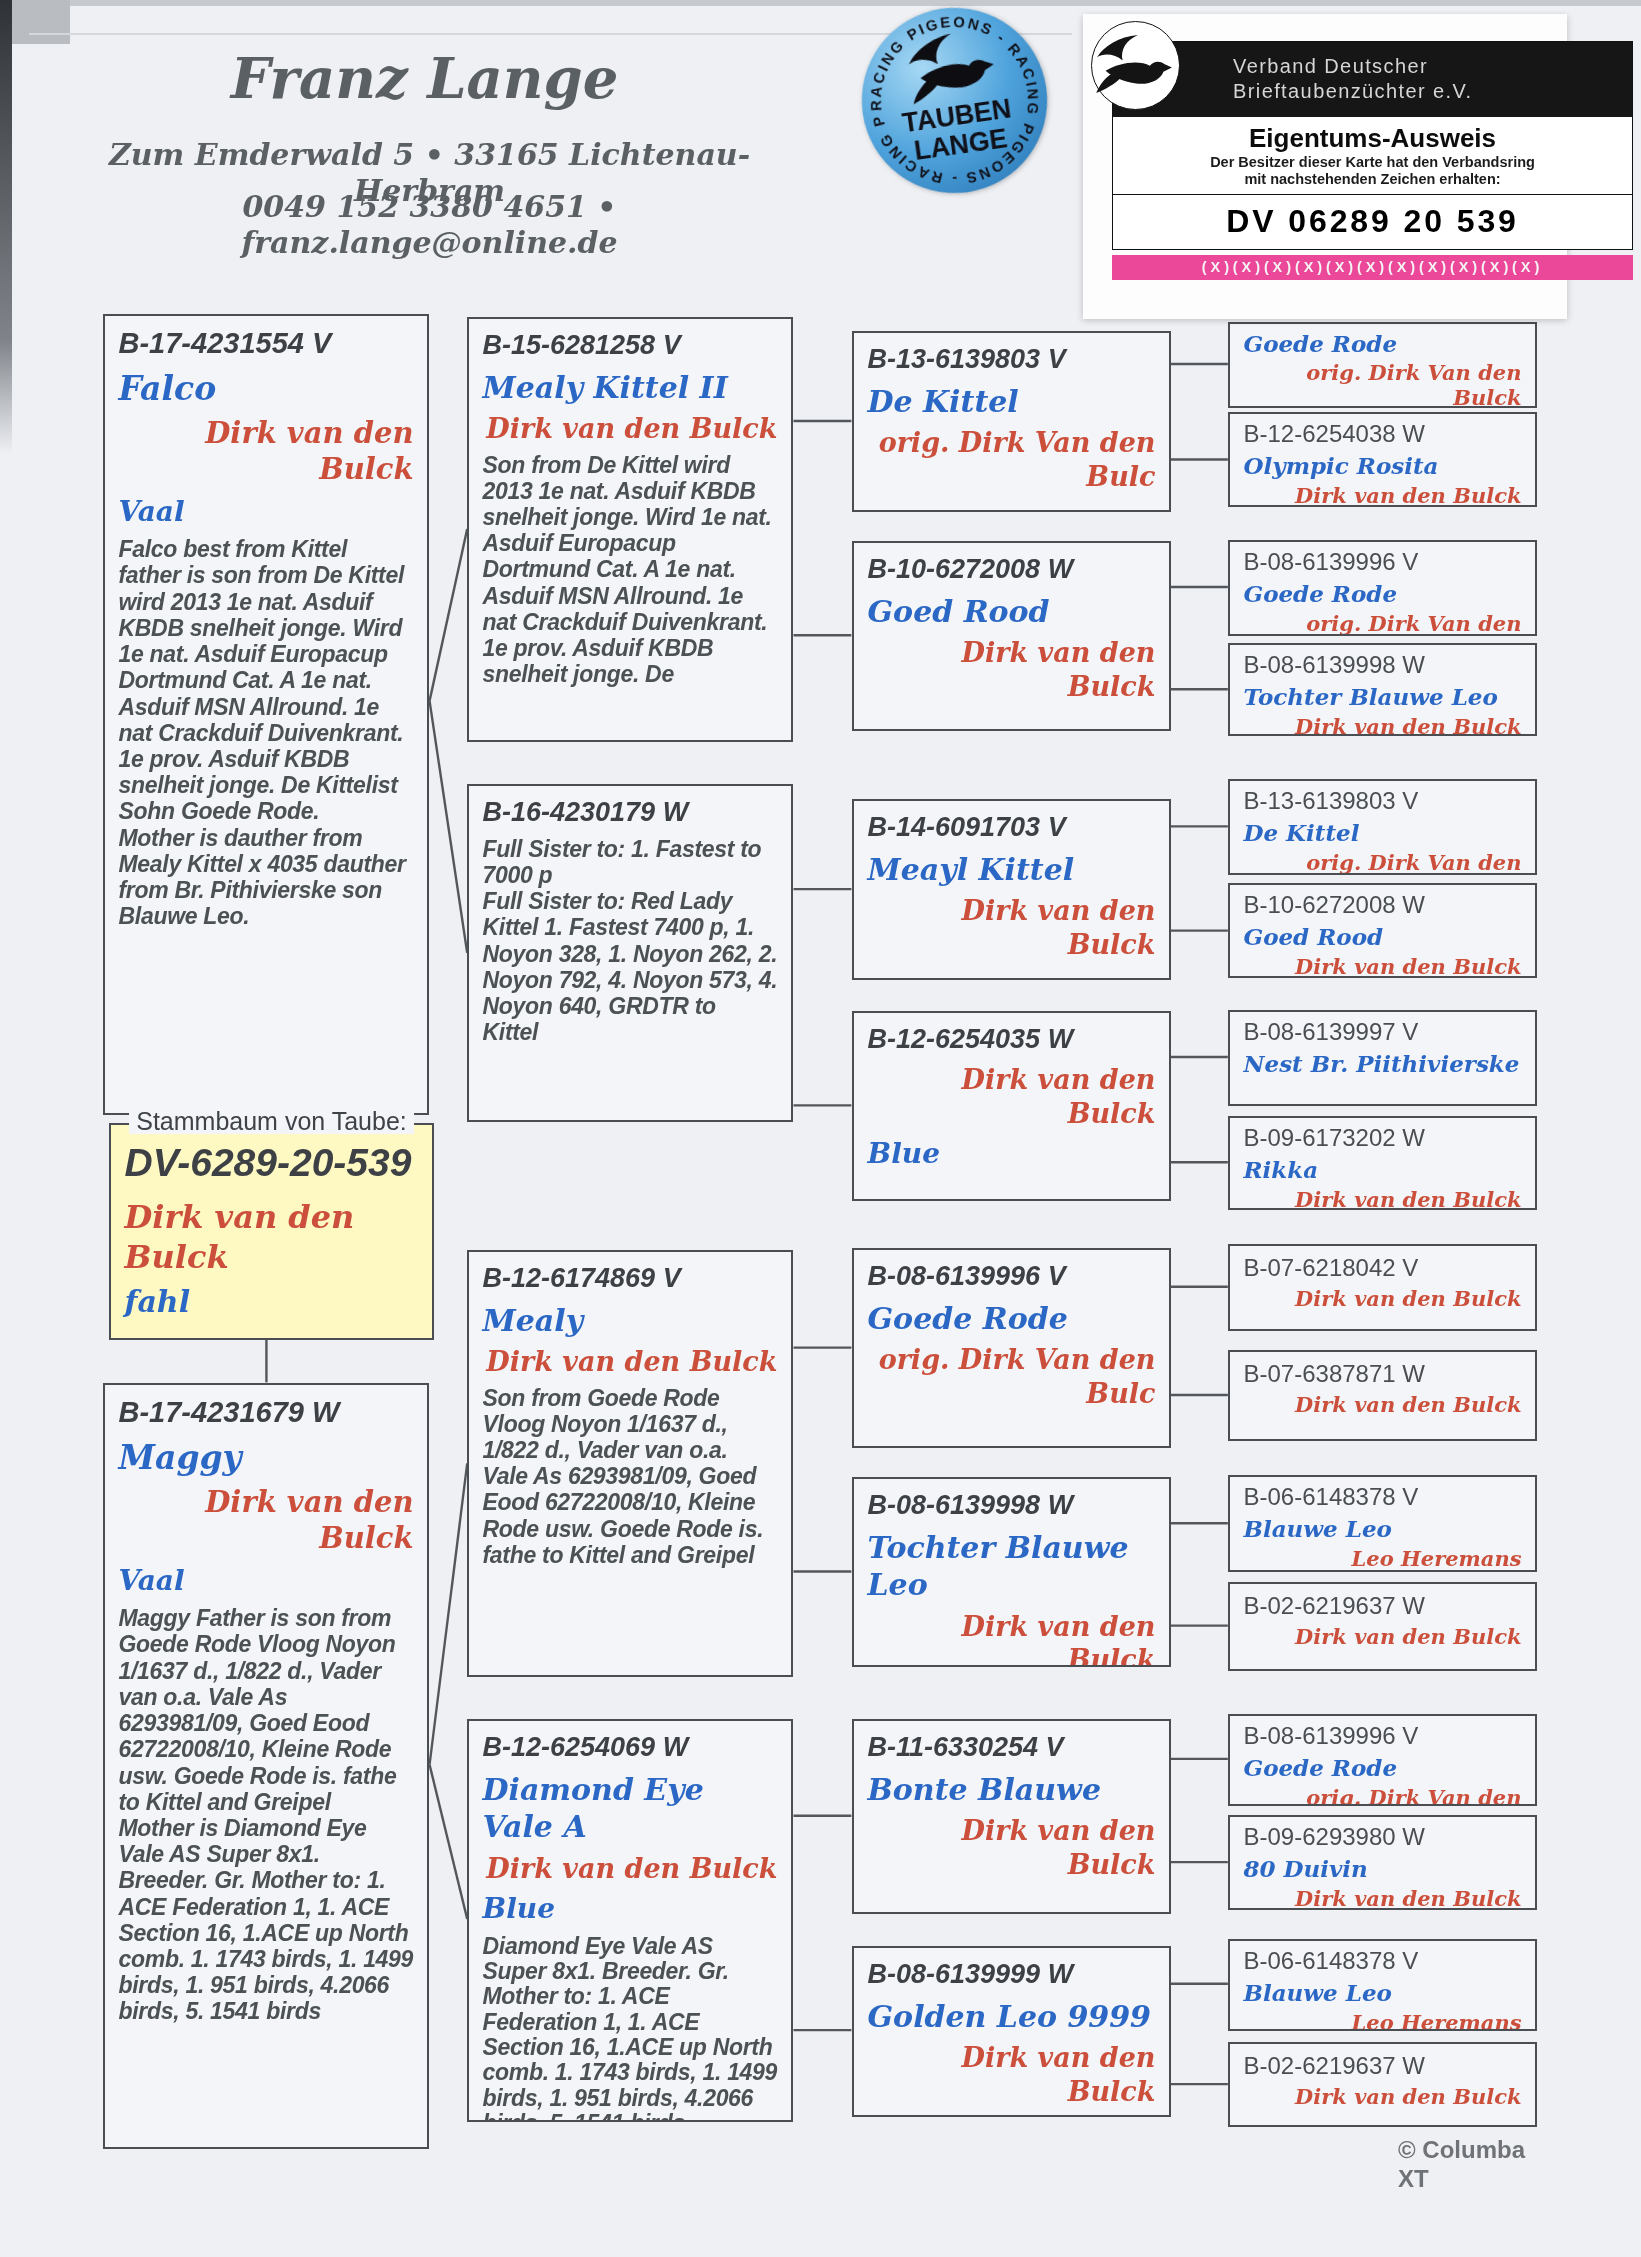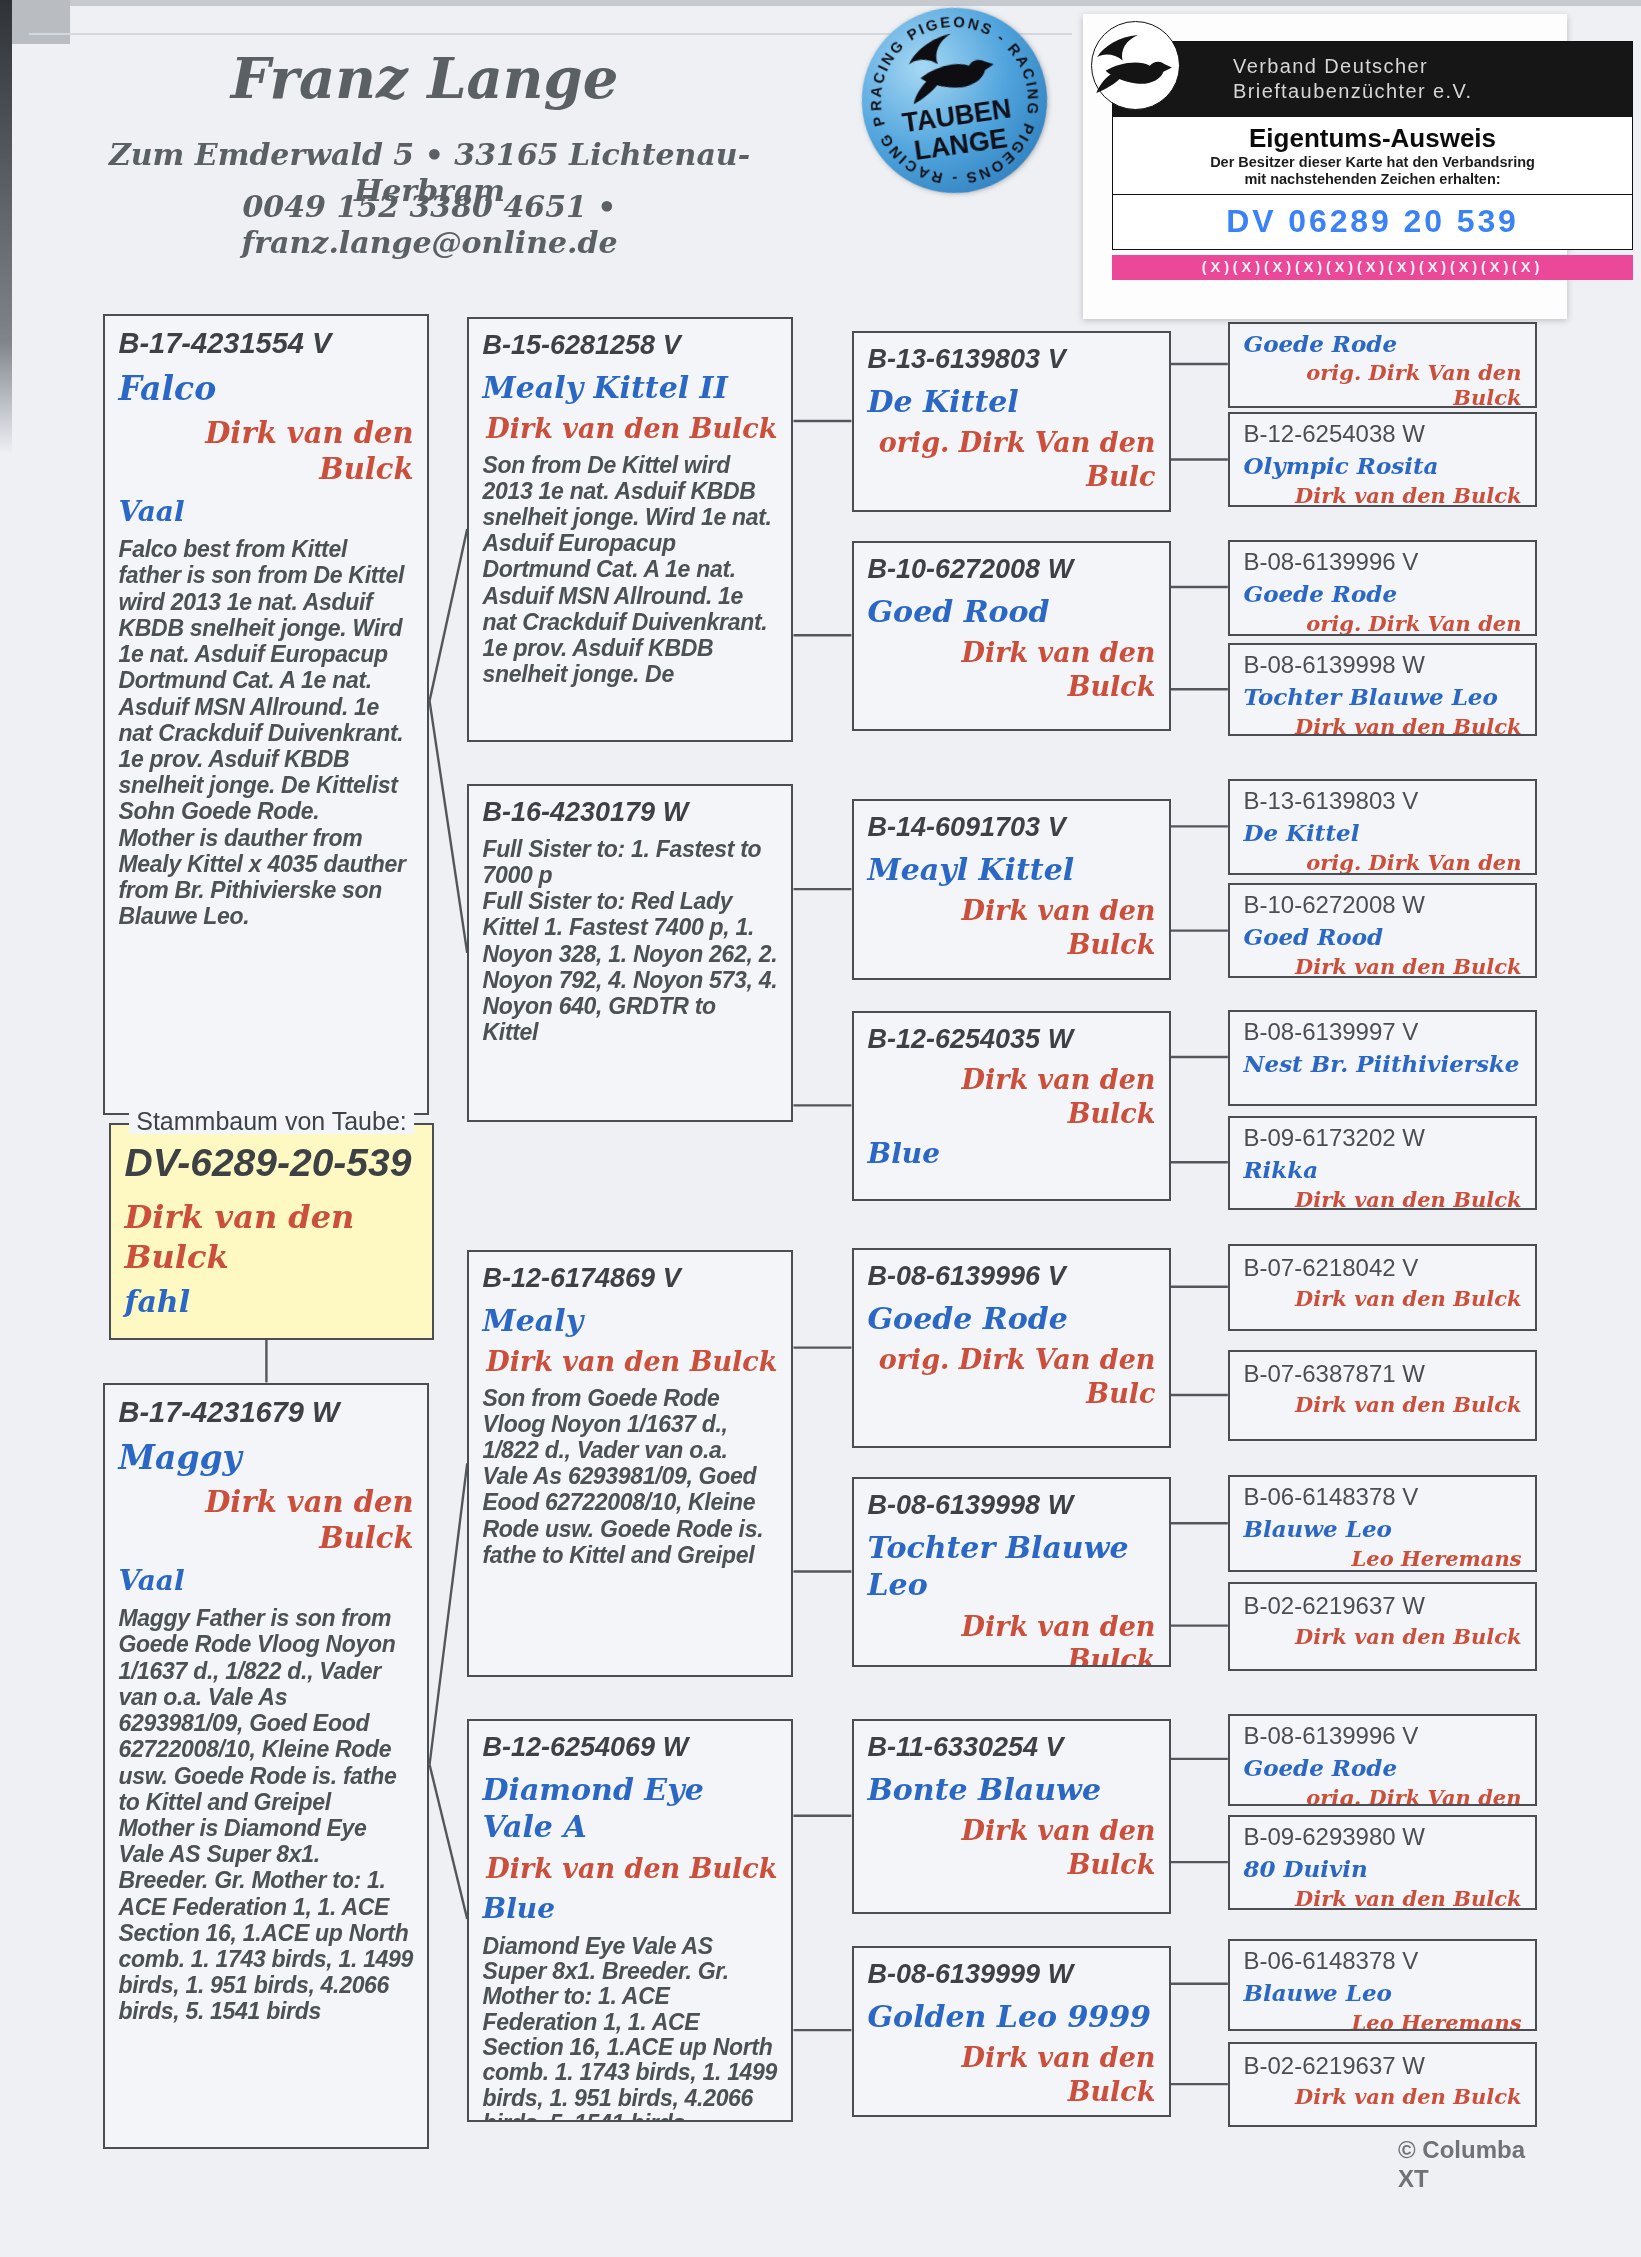--- a/index.html
+++ b/index.html
@@ -61,21 +61,21 @@
   .card-band{position:absolute;left:0;top:0;width:100%;height:75px;background:#161616;}
   .card-org{padding:12.6px 9.7px 0 120px;font:400 20px/1.25 "Liberation Sans",sans-serif;
      color:#d6d6d6;letter-spacing:1.4px;}
   .card-logo{position:absolute;left:7.7px;top:7.7px;width:89px;height:89px;border-radius:50%;
      background:#fff;border:1.9px solid #111;box-sizing:border-box;z-index:2;}
   .card-title{margin-top:81px;text-align:center;
      font:800 26px/1.2 "Liberation Sans",sans-serif;color:#0c0c0c;}
   .card-sub{text-align:center;font:700 14.5px/1.18 "Liberation Sans",sans-serif;color:#1c1c1c;}
   .card-divider{border-top:1.9px solid #111;margin-top:5.8px;}
   .card-ring{text-align:center;padding-top:7.7px;
-     font:800 32px/1.2 "Liberation Sans",sans-serif;color:#3b82f6;letter-spacing:2.9px;}
+     font:800 32px/1.2 "Liberation Sans",sans-serif;color:#000000;letter-spacing:2.9px;}
   .card-ornament{position:absolute;left:29px;top:241px;width:521px;height:25px;background:#ec4899;
      color:#f4f4f4;font:700 14.5px/25px "Liberation Sans",sans-serif;text-align:center;
      letter-spacing:3.9px;overflow:hidden;}
 
   .footer-credit{position:absolute;left:1398px;top:2136px;width:164px;
      font:700 24px/1.2 "Liberation Sans",sans-serif;color:#6f7377;}
 </style>
 </head>
 <body>
 

